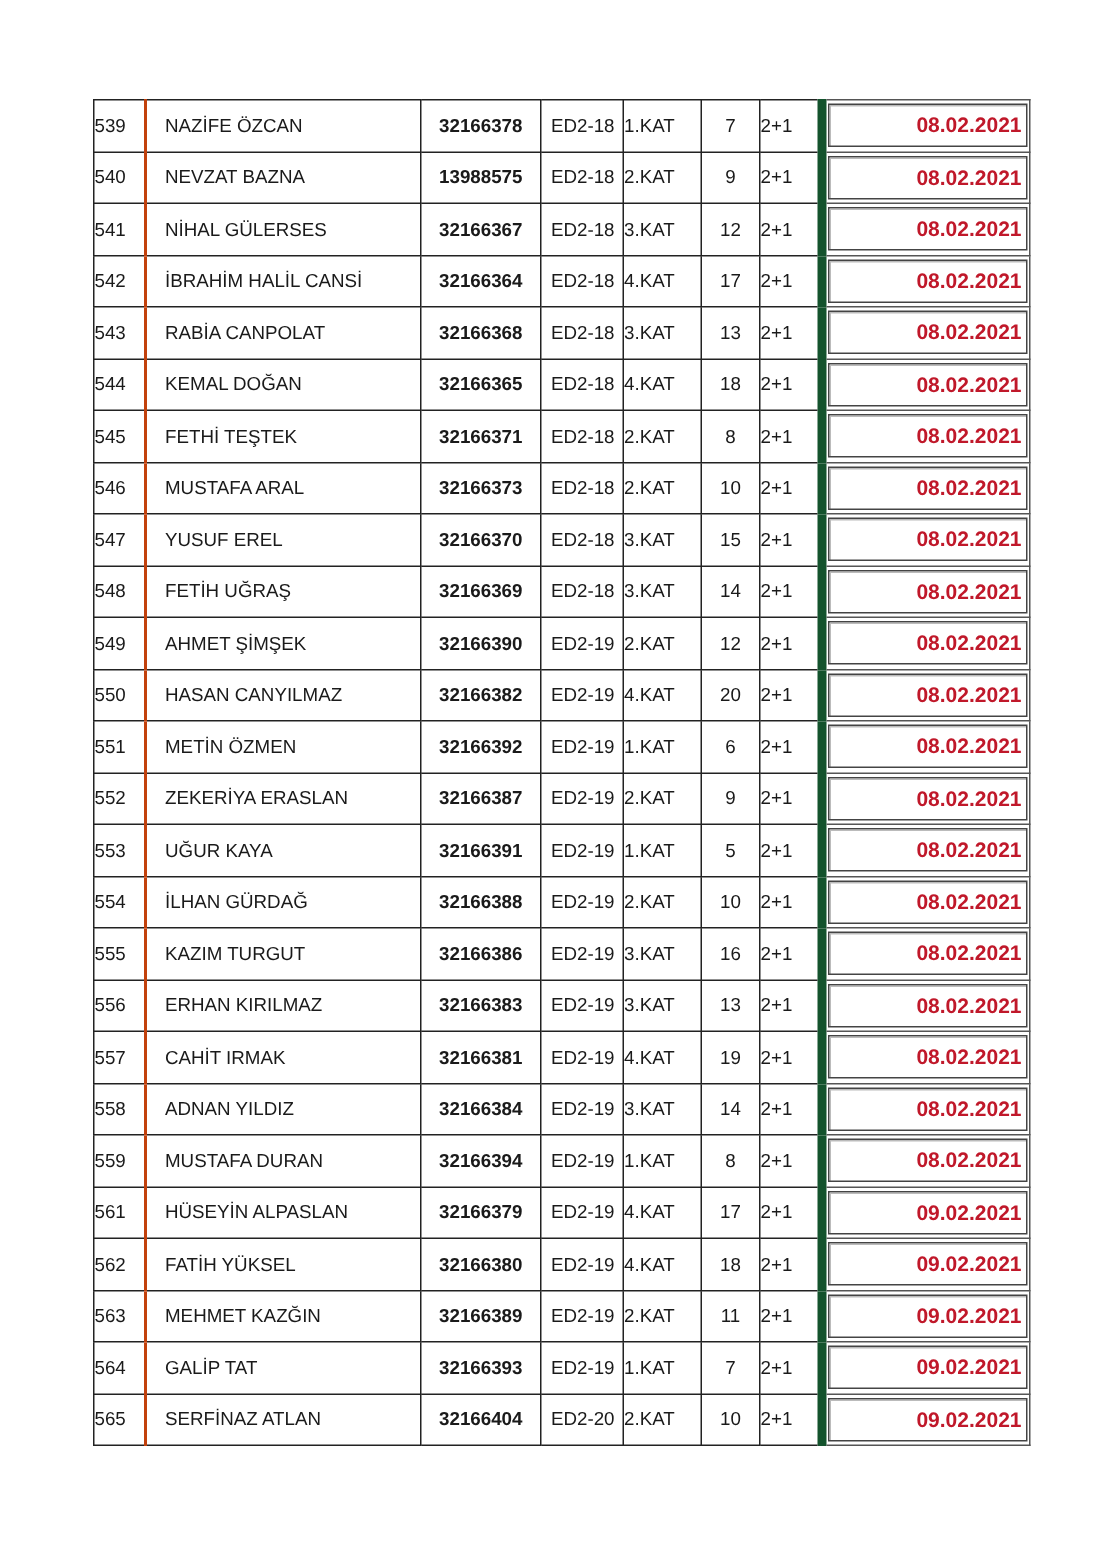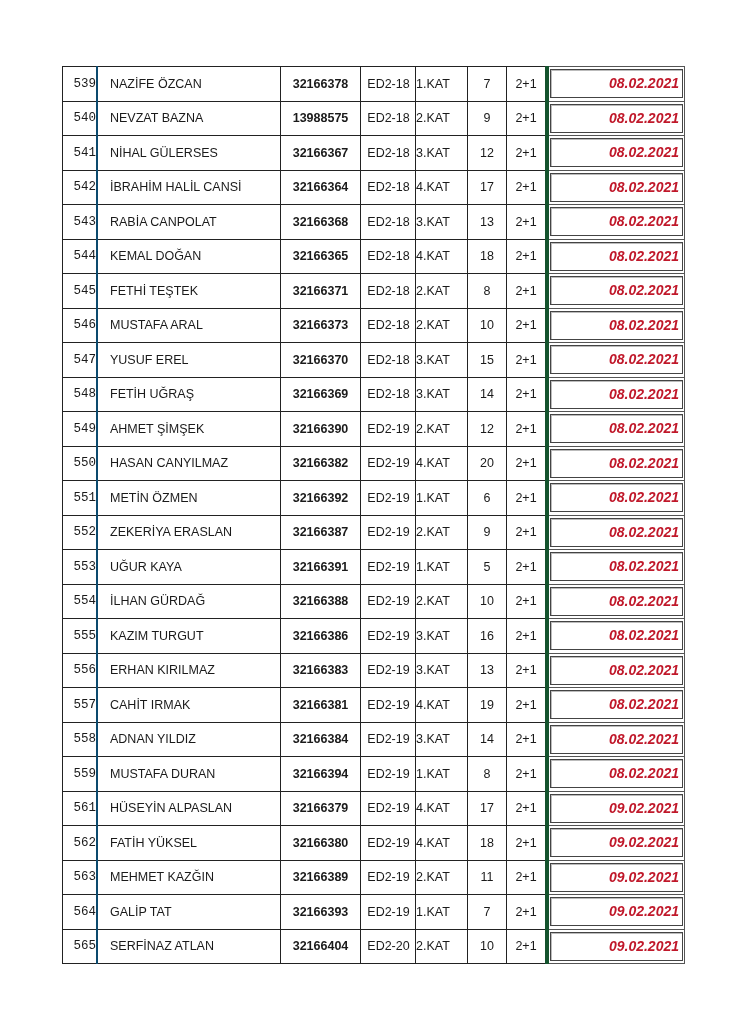--- a/index.html
+++ b/index.html
@@ -2,28 +2,28 @@
 <html><head>
 <meta charset="utf-8">
 <style>
   html, body { margin: 0; padding: 0; background: #ffffff; }
   body { width: 730px; height: 1032px; position: relative; overflow: hidden;
          font-family: "Liberation Sans", sans-serif; color: #1a1a1a; }
   #tbl { position: absolute; left: 62px; top: 66px; border-collapse: collapse;
          table-layout: fixed; }
   #tbl td { height: 31.5px; padding: 0; border: 1px solid #222; font-size: 12.5px;
             white-space: nowrap; overflow: hidden; }
-  #tbl td.c-no { width: 33px; text-align: right; border-right: 2px solid #0c4a6e; font-family: Liberation Mono, monospace; }
+  #tbl td.c-no { width: 33px; text-align: left; border-right: 2px solid #c2410c; }
   #tbl td.c-name { width: 170px; text-align: left; padding-left: 12px; }
   #tbl td.c-id { width: 79px; text-align: center; font-weight: bold; }
   #tbl td.c-block { width: 53px; text-align: center; padding-left: 1px; }
   #tbl td.c-floor { width: 51px; text-align: left; }
   #tbl td.c-door { width: 38px; text-align: center; }
-  #tbl td.c-type { width: 38px; text-align: center; border-right: 4px solid #14532d; }
-  #tbl td.c-date { width: 133px; padding: 1px; border: 1px solid #555; font-style: italic; }
+  #tbl td.c-type { width: 38px; border-right: 6px solid #14532d; }
+  #tbl td.c-date { width: 133px; padding: 1px; border: 1px solid #555; }
   .date-box { border: 1px solid #444; height: 27px; line-height: 27px; text-align: right;
               padding-right: 3px; font-weight: bold; font-size: 14px; color: #c0182a;
               box-shadow: inset 1px 1px 0 #bbb; }
 </style>
 </head>
 <body>
 
 <table id="tbl">
   <tbody id="tbody">
       <tr>

